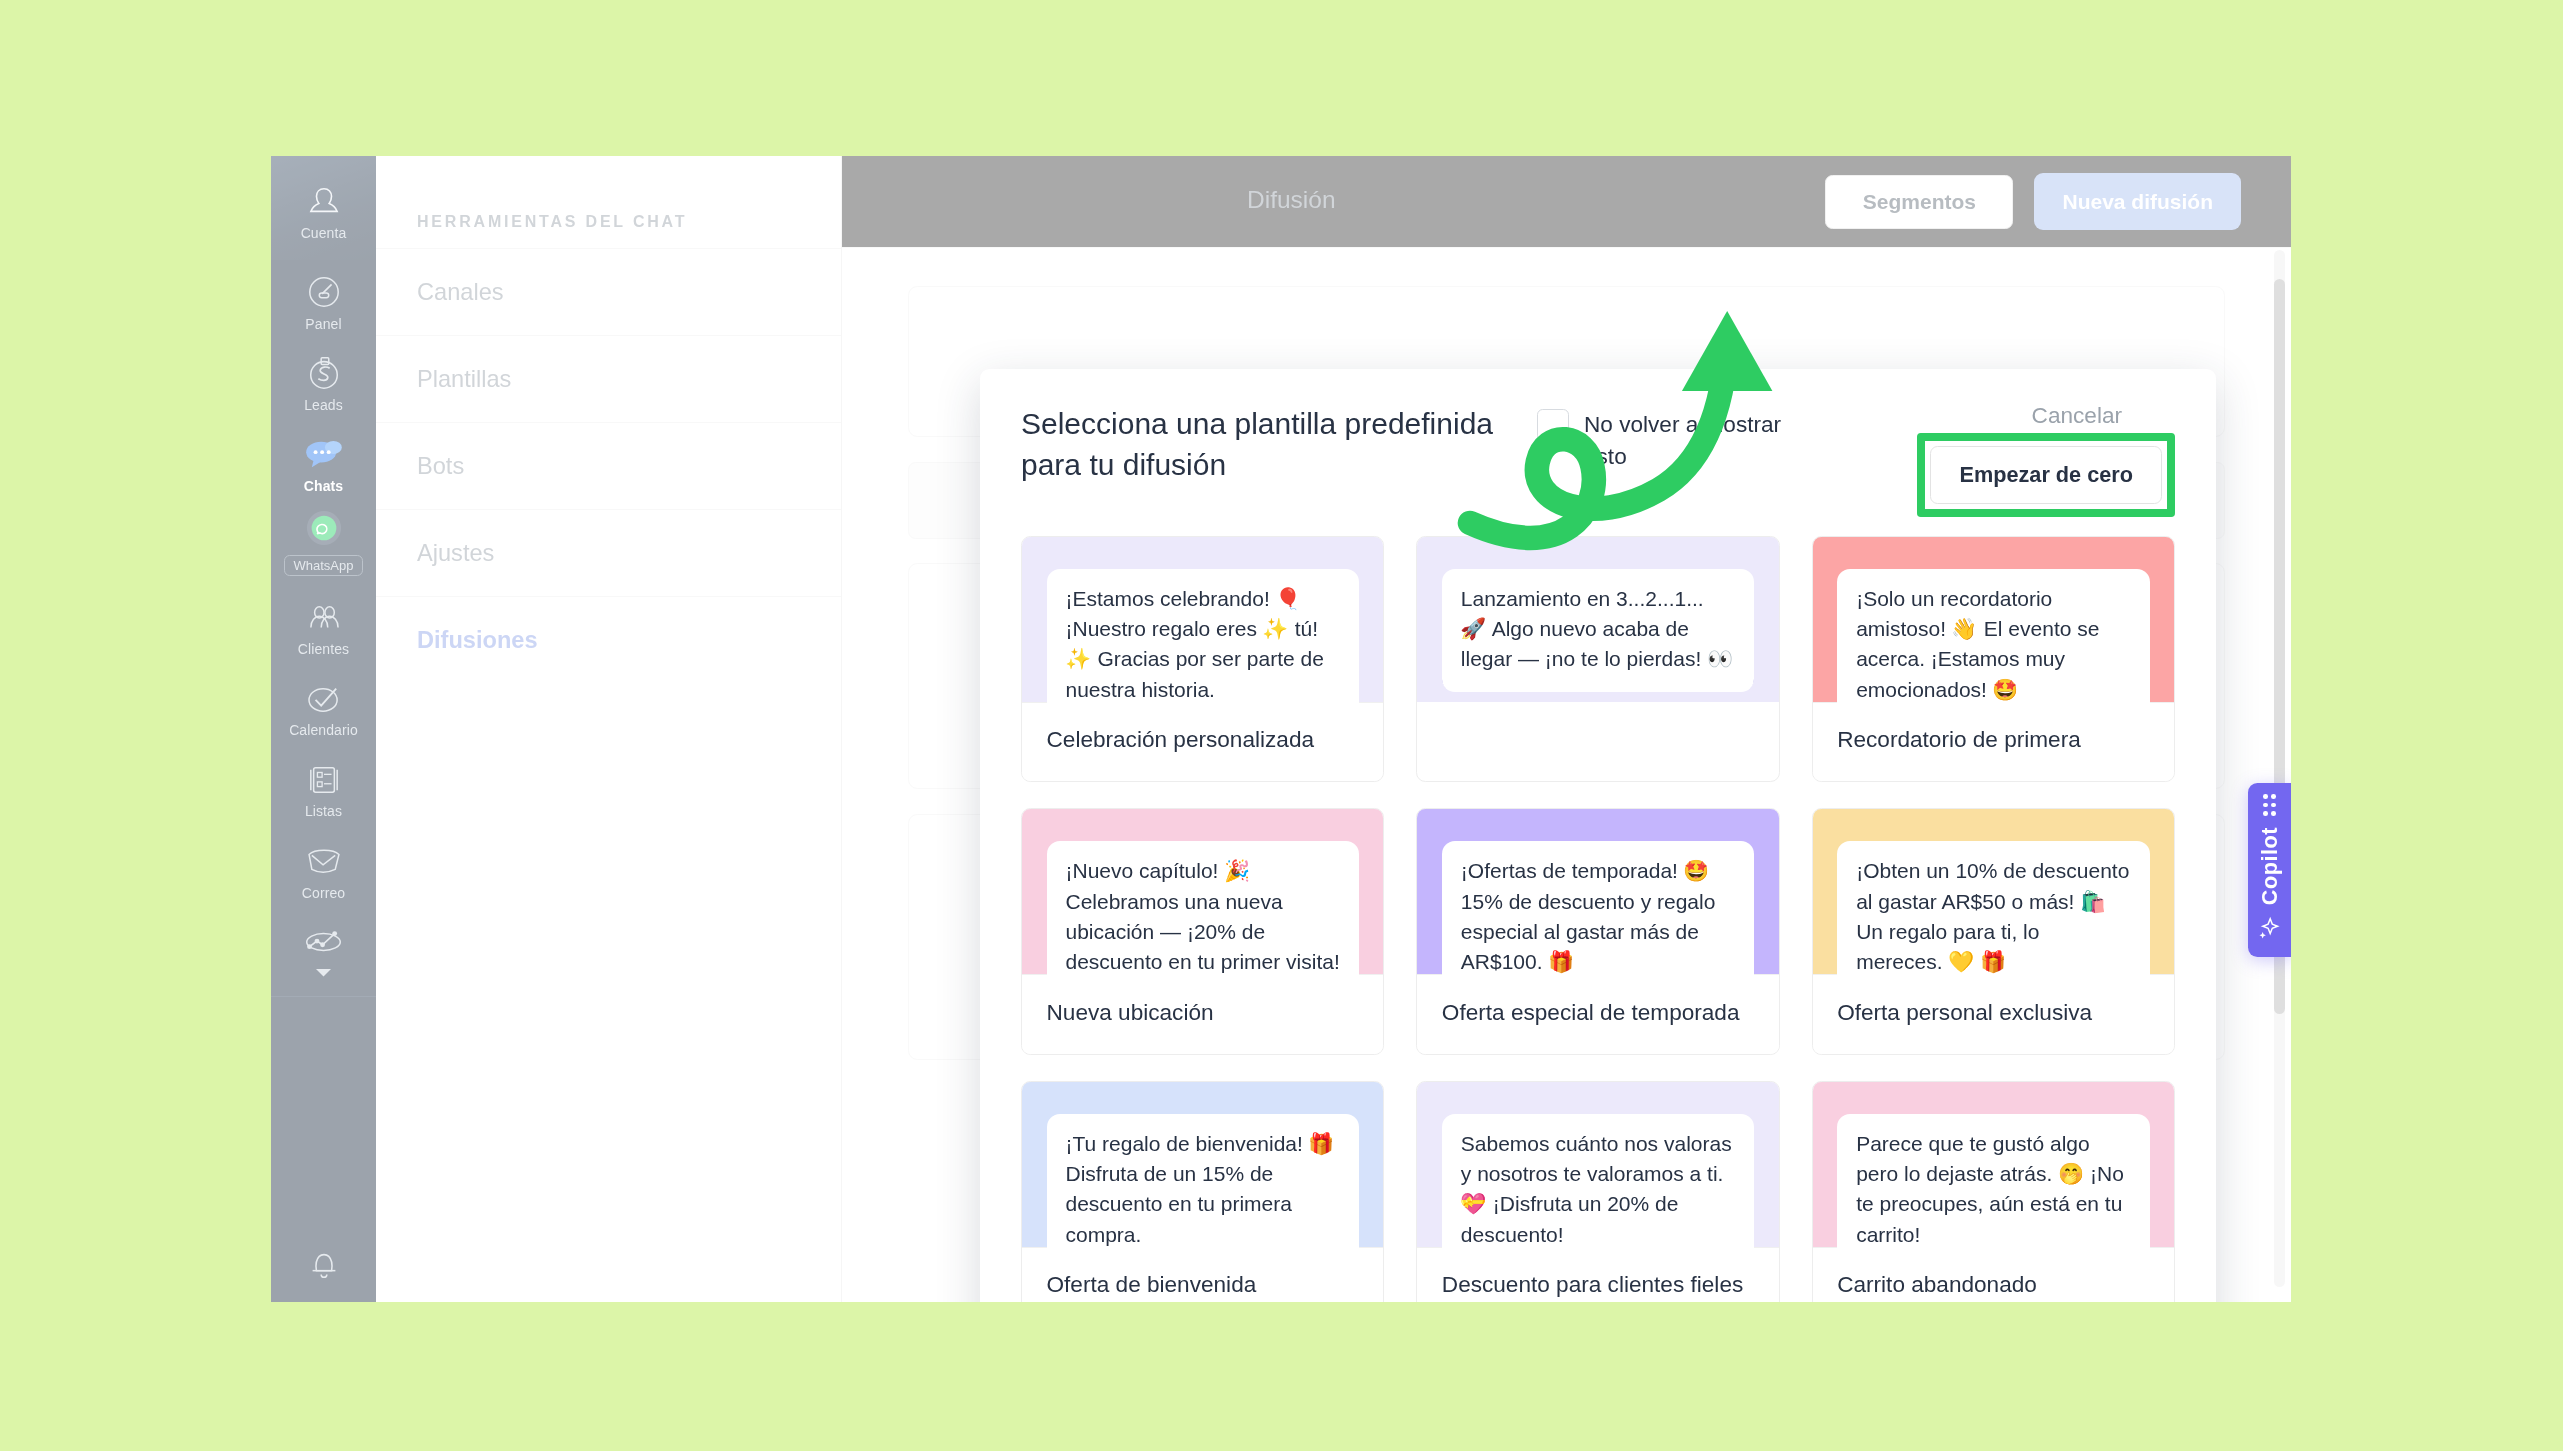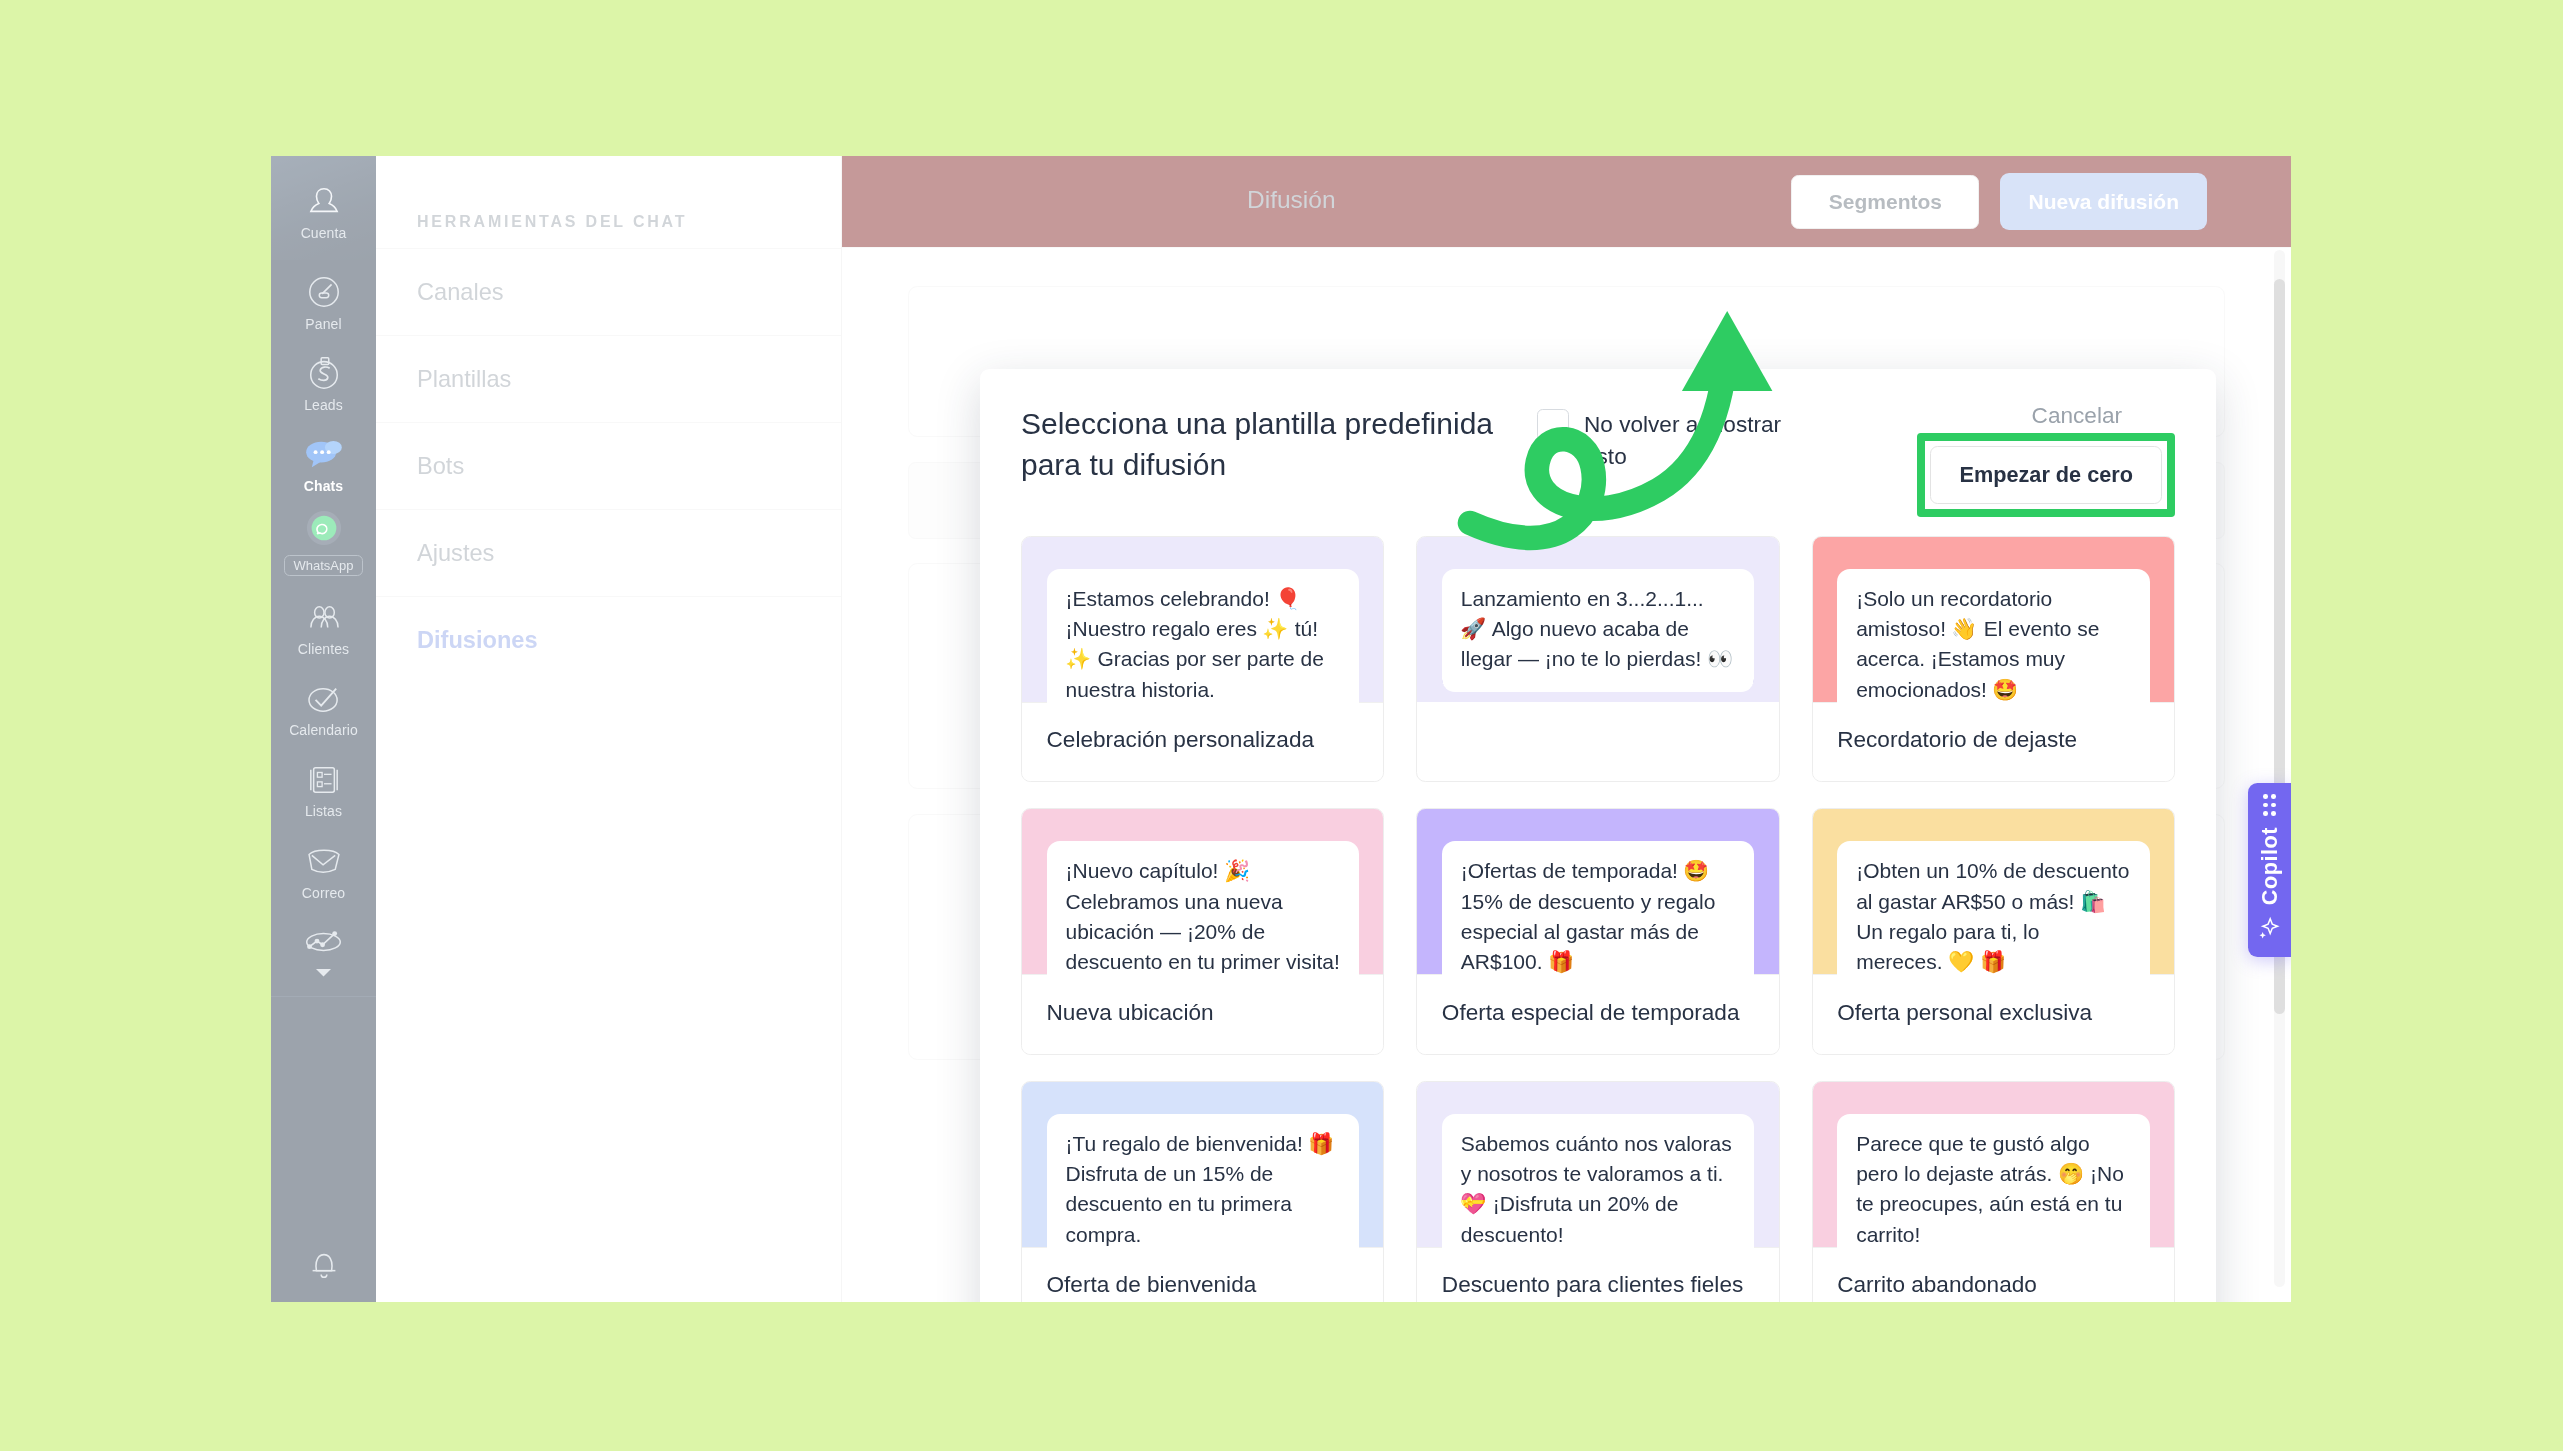--- a/index.html
+++ b/index.html
@@ -72,22 +72,22 @@
   }
   .panel-item.link { color: #8fa4e8; font-weight: bold; }
 
   
   .main {
     position: absolute; left: 571px; top: 0; right: 0; bottom: 0;
     background: #ffffff;
   }
   .main-topbar {
     height: 92px; display:flex; align-items:center; justify-content:flex-end;
-    gap: 21px; padding: 0 84px 0 0; border-bottom: 0.9px solid #f2f2f2;
-    background: #7f1d1d;
+    gap: 21px; padding: 0 50px 0 0; border-bottom: 0.9px solid #f2f2f2;
+    background: #404040;
   }
   .main-title {
     position:absolute; left: 405px; top: 30px;
     font-size: 24.5px; color:#9aa2ab;
   }
   .btn-outline {
     height: 54px; min-width: 188px; padding: 0 24.5px;
     border: 0.9px solid #e0e0e0; border-radius: 7.5px; background:#fff;
     font-size: 21px; color:#5f6a75; font-weight:600;
     display:flex; align-items:center; justify-content:center; cursor:pointer;
@@ -434,21 +434,21 @@
             <div class="bubble-shadow" style="background:#5b4fd6;"></div>
             <div class="bubble">Lanzamiento en 3...2...1... 🚀 Algo nuevo acaba de llegar — ¡no te lo pierdas! 👀</div>
           </div>
         </div>
 
         <div class="tcard">
           <div class="tcard-preview" style="background:#fca5a5;">
             <div class="bubble-shadow" style="background:#7ed957;"></div>
             <div class="bubble">¡Solo un recordatorio amistoso! 👋 El evento se acerca. ¡Estamos muy emocionados! 🤩</div>
           </div>
-          <div class="tcard-name">Recordatorio de dejaste</div>
+          <div class="tcard-name">Recordatorio de primera</div>
         </div>
 
         <div class="tcard">
           <div class="tcard-preview" style="background:#f9cfe0;">
             <div class="bubble-shadow" style="background:#e8609b;"></div>
             <div class="bubble">¡Nuevo capítulo! 🎉 Celebramos una nueva ubicación — ¡20% de descuento en tu primer visita!</div>
           </div>
           <div class="tcard-name">Nueva ubicación</div>
         </div>
 

